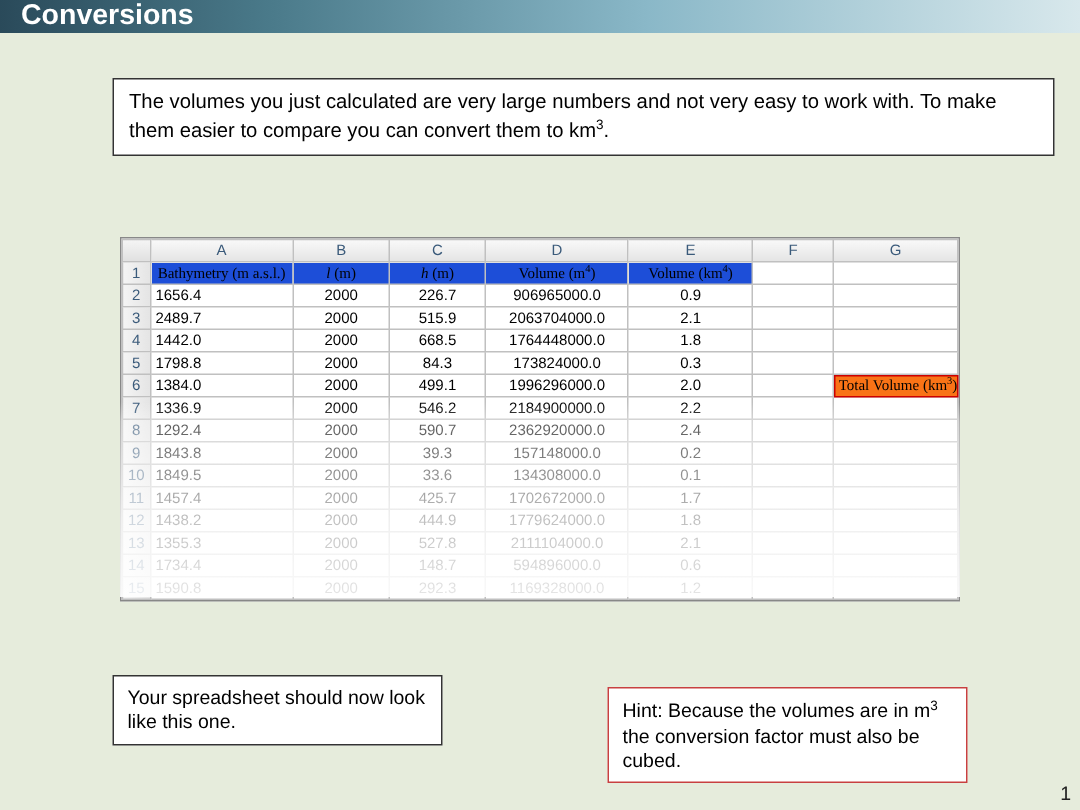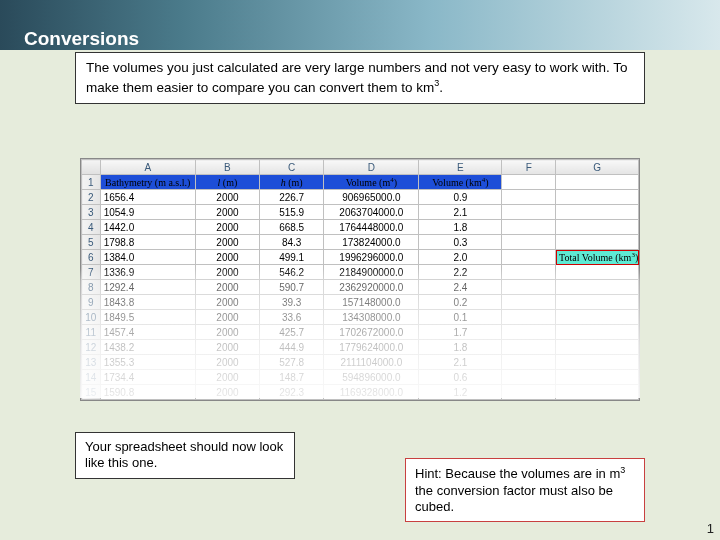--- a/index.html
+++ b/index.html
@@ -1,37 +1,37 @@
 <!DOCTYPE html>
 <html><head>
 <meta charset="utf-8">
 <style>
   * { box-sizing: border-box; margin: 0; padding: 0; }
   html, body { width: 720px; height: 540px; overflow: hidden; font-family: Arial, sans-serif; }
   .slide { width: 720px; height: 540px; background: #e6ecdc; position: relative; }
-  .title-bar { width: 100%; height: 50px; background: linear-gradient(90deg, #2a4a5a 0%, #4a7a8a 25%, #8ab8c8 60%, #d8e8ec 100%); display: flex; align-items: flex-end; padding-left: 24px; }
+  .title-bar { width: 100%; height: 22px; background: linear-gradient(90deg, #2a4a5a 0%, #4a7a8a 25%, #8ab8c8 60%, #d8e8ec 100%); display: flex; align-items: center; padding-left: 14px; }
   .title-bar h1 { color: #fff; font-size: 19px; font-weight: bold; }
-  .intro-box { position: absolute; top: 52px; left: 75px; width: 570px; border: 1px solid #333; background: #fff; padding: 6px 10px; font-size: 13.5px; line-height: 1.35; }
+  .intro-box { position: absolute; top: 52px; left: 75px; width: 628px; border: 1px solid #333; background: #fff; padding: 6px 10px; font-size: 13.5px; line-height: 1.35; }
   .intro-box sup { font-size: 9px; }
   .sheet { position: absolute; top: 158px; left: 80px; width: 560px; background: #fff; border: 1px solid #888; font-size: 10px; }
   .sheet table { border-collapse: collapse; width: 100%; table-layout: fixed; }
   .sheet th, .sheet td { border: 1px solid #c0c0c0; height: 15px; padding: 0 3px; white-space: nowrap; overflow: hidden; }
   .sheet th { background: linear-gradient(#f8f8f8, #e4e4e4); color: #3a5a7a; font-weight: normal; text-align: center; }
   .sheet th.corner { width: 18px; background: linear-gradient(#f4f4f4, #e0e0e0); }
   .sheet th.rowhead { width: 18px; background: linear-gradient(90deg,#f4f4f4,#e4e4e4); text-align: center; color:#3a5a7a; }
   .sheet .hdrcell { background: #1d4ed8; color:#000; text-align:center; font-size:10px; font-family: 'Times New Roman', serif; }
   .sheet .hdrcell i { font-style: italic; }
   .sheet .hdrcell sup { font-size: 7px; }
   .sheet td.data { text-align: center; font-family: Arial, sans-serif; font-size: 10px; }
   .sheet td.data-left { text-align: left; padding-right: 18px; }
   .sheet .empty { background:#fff; }
-  .sheet .totvol { background:#5eead4; font-family:'Times New Roman',serif; font-size:10px; text-align:center; outline:1.5px solid #c00; outline-offset:-1px; position:relative; }
+  .sheet .totvol { background:#f97316; font-family:'Times New Roman',serif; font-size:10px; text-align:center; outline:1.5px solid #c00; outline-offset:-1px; position:relative; }
   .sheet .totvol sup { font-size:7px; }
   .fade { position:absolute; left:80px; width:560px; height:130px; top:268px; background:linear-gradient(rgba(255,255,255,0) 0%, rgba(255,255,255,0.35) 10%, rgba(255,255,255,0.75) 60%, rgba(255,255,255,0.9) 100%); pointer-events:none; }
-  .caption-left { position:absolute; left:75px; top:432px; width:220px; border:1px solid #333; background:#fff; padding:6px 9px; font-size:13px; line-height:1.25; }
+  .caption-left { position:absolute; left:75px; top:450px; width:220px; border:1px solid #333; background:#fff; padding:6px 9px; font-size:13px; line-height:1.25; }
   .caption-right { position:absolute; left:405px; top:458px; width:240px; border:1.5px solid #c84040; background:#fff; padding:6px 9px; font-size:13px; line-height:1.25; }
   .caption-right sup { font-size:9px; }
   .pagenum { position:absolute; right:6px; bottom:4px; font-size:13px; color:#222; }
   col.cA { width: 92px; } col.cB { width: 62px; } col.cC { width: 62px; } col.cD { width: 92px; } col.cE { width: 80px; } col.cF { width: 52px; } col.cG { width: 80px; }
 </style>
 </head>
 <body>
 
 <div class="slide">
   <div class="title-bar">
@@ -82,21 +82,21 @@
             <td class="data data-left">1656.4</td>
             <td class="data">2000</td>
             <td class="data">226.7</td>
             <td class="data">906965000.0</td>
             <td class="data">0.9</td>
             <td class="empty"></td>
             <td class="empty"></td>
           </tr>
           <tr>
             <th class="rowhead">3</th>
-            <td class="data data-left">1054.9</td>
+            <td class="data data-left">2489.7</td>
             <td class="data">2000</td>
             <td class="data">515.9</td>
             <td class="data">2063704000.0</td>
             <td class="data">2.1</td>
             <td class="empty"></td>
             <td class="empty"></td>
           </tr>
           <tr>
             <th class="rowhead">4</th>
             <td class="data data-left">1442.0</td>

